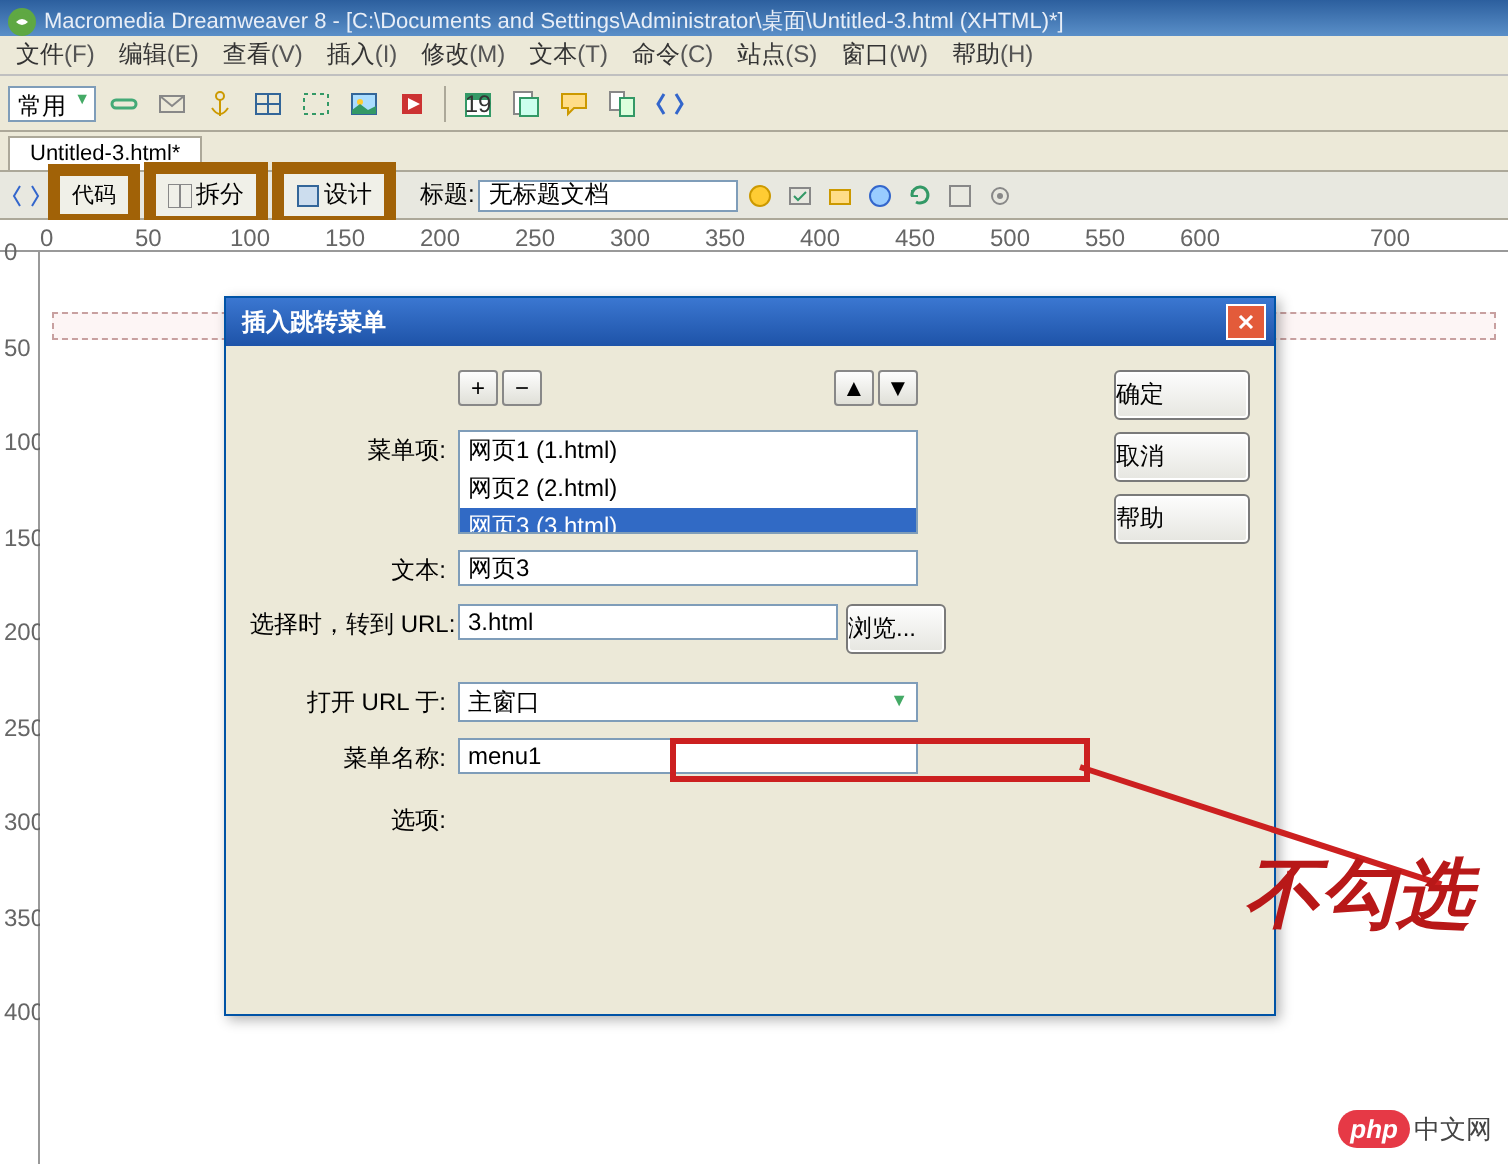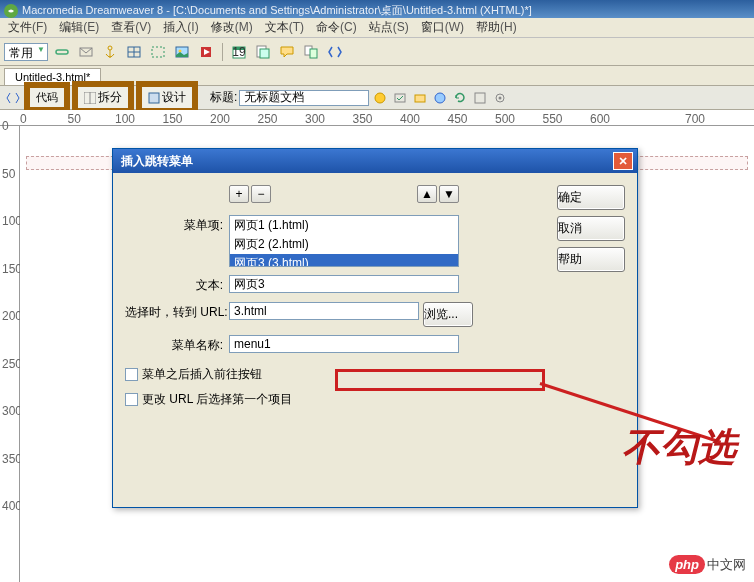--- a/index.html
+++ b/index.html
@@ -314,35 +314,30 @@
       </div>
       <div class="form-row">
         <div class="form-label">文本:</div>
         <input class="text-input" value="网页3" style="">
       </div>
       <div class="form-row">
         <div class="form-label">选择时，转到 URL:</div>
         <input class="text-input wide" value="3.html" style="">
         <span class="win-btn browse-btn">浏览...</span>
       </div>
+      <div class="form-row" style="margin-top:14px;">
+        <div class="form-label">打开 URL 于:</div>
+        <div class="select-box">主窗口</div>
+      </div>
       <div class="form-row">
         <div class="form-label">菜单名称:</div>
         <input class="text-input" value="menu1" style="">
       </div>
       <div class="form-row" style="margin-top:12px;">
-        <div>
-          <div class="chk-row" style="margin-bottom:8px;">
-            <span class="chk"></span>
-            <span>菜单之后插入前往按钮</span>
-          </div>
-          <div class="chk-row">
-            <span class="chk"></span>
-            <span>更改 URL 后选择第一个项目</span>
-          </div>
-        </div>
+        <div class="form-label">选项:</div>
       </div>
     </div>
     <div class="dlg-buttons">
       <span class="win-btn">确定</span>
       <span class="win-btn">取消</span>
       <span class="win-btn">帮助</span>
     </div>
   </div>
   <div class="red-highlight box"></div>
 </div>

